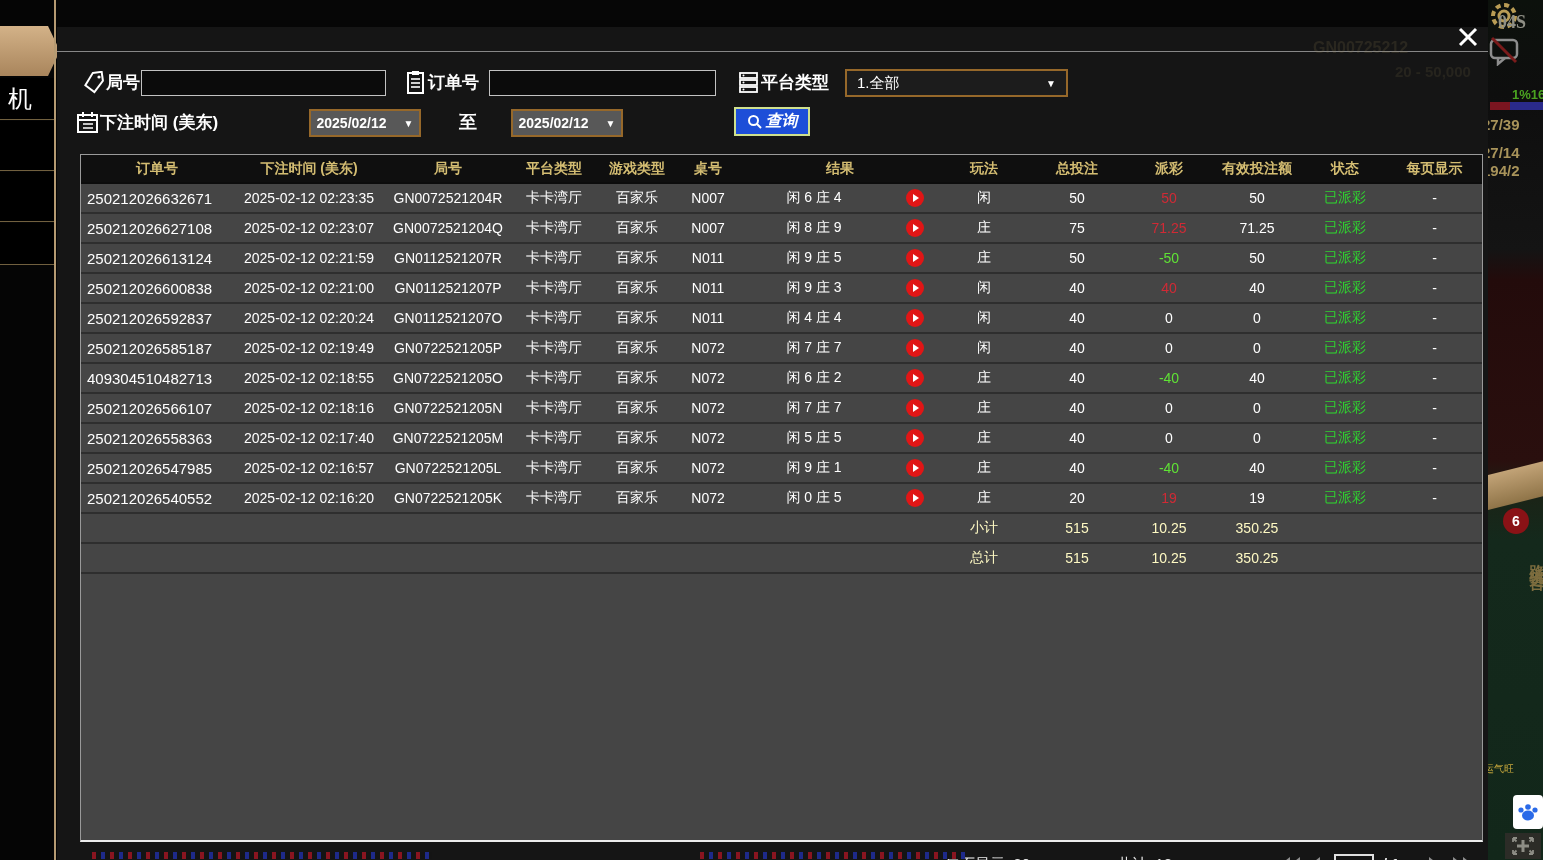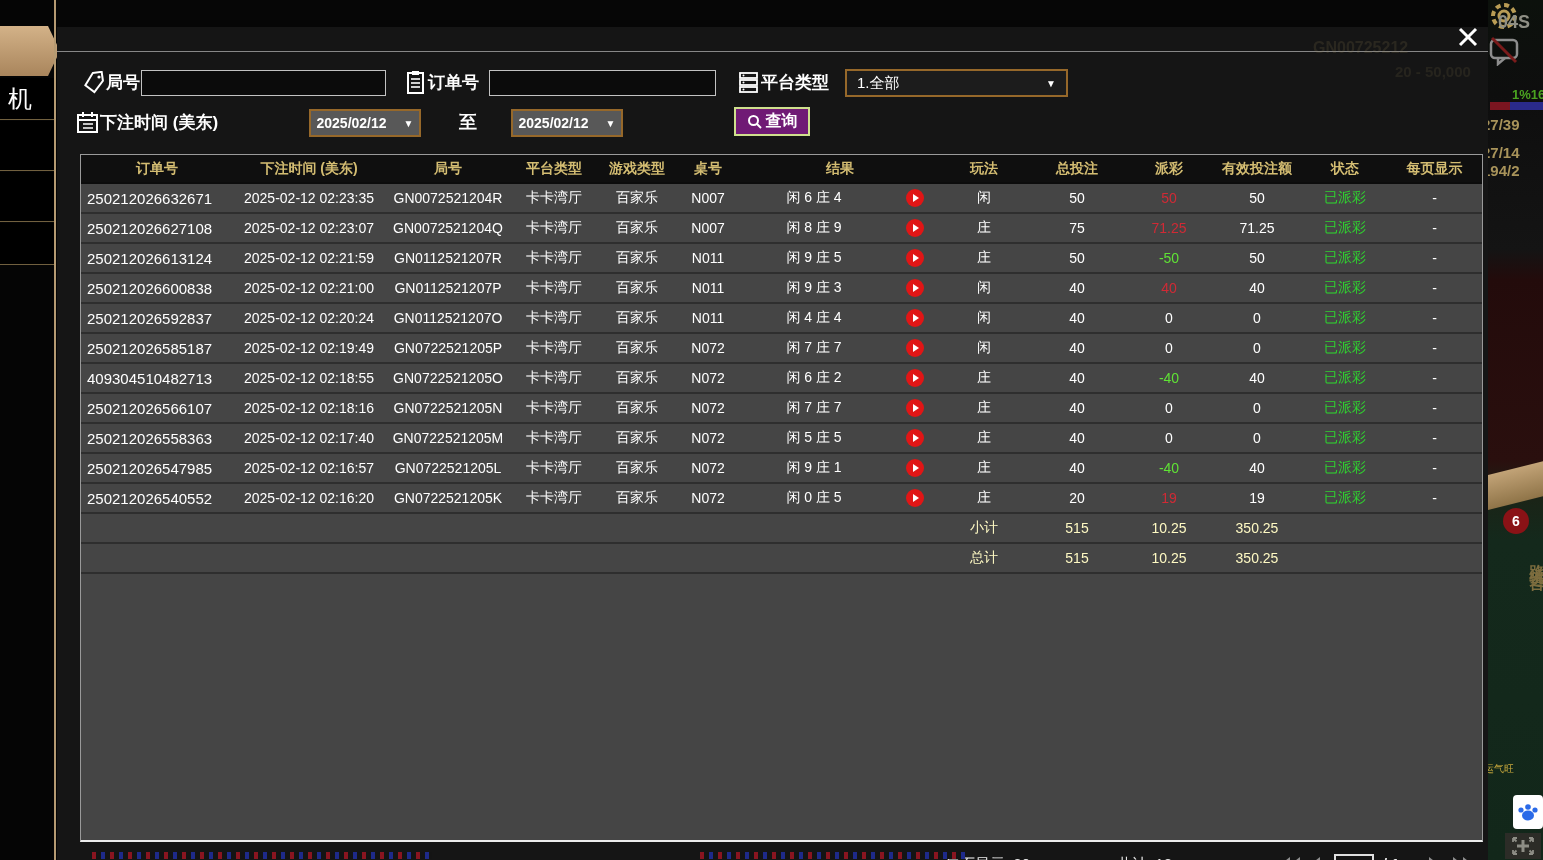--- a/index.html
+++ b/index.html
@@ -19,22 +19,22 @@
   #close-btn { left:1398px; top:0; width:26px; height:20px; cursor:pointer; }
   .hint { color:#8a7a50; font-weight:bold; }
   
   .f-label { color:#fff; font-weight:bold; font-size:17px; line-height:26px; }
   .f-input { background:#0b0b0b; border:1px solid #c2c2c2; height:26px; color:#fff; font-size:14px; padding:0 6px; }
   .drop { background:#1c1c1c; border:2px solid #96682a; height:28px; color:#fff; font-size:15px;
     display:flex; align-items:center; padding:0 10px; justify-content:space-between; }
   .datebox { background:#585858; border:2px solid #96682a; height:28px; color:#fff; font-size:14px;
     display:flex; align-items:center; justify-content:center; gap:17px; font-weight:bold; cursor:pointer; }
   .caret { font-size:10px; color:#fff; }
-  #search-btn { background:#701a75; border:2px solid #cfe08d; height:29px; width:76px; color:#fff;
-    font-size:16px; font-weight:bold; display:flex; align-items:center; justify-content:center; gap:3px; cursor:pointer; }
+  #search-btn { background:#1d4ed8; border:2px solid #cfe08d; height:29px; width:76px; color:#fff;
+    font-size:16px; font-weight:bold; display:flex; align-items:center; justify-content:center; gap:3px; cursor:pointer;font-style:italic; }
   
   #grid-box { left:23px; top:127px; width:1403px; height:688px; background:#454545;
     border:1px solid #9a9a9a; border-bottom:2px solid #ececec; overflow:hidden; }
   table { border-collapse:collapse; table-layout:fixed; width:1401px; }
   th { background:#0f0f0f; color:#d4bd72; font-size:14px; font-weight:bold; height:28px; border-bottom:2px solid #0c0c0c; }
   td { color:#fff; font-size:14px; height:30px; text-align:center; border-bottom:2px solid #2e2e2e;
     white-space:nowrap; overflow:hidden; }
   td.c-ord { text-align:left; padding-left:6px; font-size:15px; }
   .pv-pos { color:#d02a35; }
   .pv-neg { color:#5fe235; }
@@ -396,21 +396,21 @@
   <input id="page-input" class="abs" style="left: 1277px; top: 827px;" value="1">
   <span class="abs pg-text" style="left:1326px;top:828px;font-weight:bold;">/  1</span>
   <span class="abs tri-r" style="left:1372px;top:830px;"></span>
   <span class="abs dbl" style="left:1396px;top:830px;">
     <span class="tri-r"></span>
       <span class="tri-r"></span>
   </span>
 </div>
 
 <div id="game-strip" class="abs">
-  <span style="left:10px;top:12px;color:#8f8f85;font-size:18px;font-weight:bold;">04S</span>
+  <span style="left:10px;top:12px;color:#8f8f85;font-size:18px;font-weight:bold;font-family:Liberation Serif, serif;">04S</span>
   <span style="left:24px;top:87px;color:#4aa320;font-size:13px;font-weight:bold;">1%16</span>
   <div style="left:2px;top:102px;width:20px;height:8px;background:#7a1520;"></div>
   <div style="left:22px;top:102px;width:33px;height:8px;background:#2a2a8a;"></div>
   <span class="gold" style="left:-6px;top:116px;font-size:15px;">27/39</span>
   <span class="gold" style="left:-6px;top:144px;font-size:15px;">27/14</span>
   <span class="gold" style="left:-6px;top:162px;font-size:15px;">194/2</span>
   <div class="tan-stripe"></div>
   <div id="badge6">6</div>
   <span id="vtext">路纸选台</span>
   <svg id="gear" width="32" height="32" viewBox="0 0 32 32">

